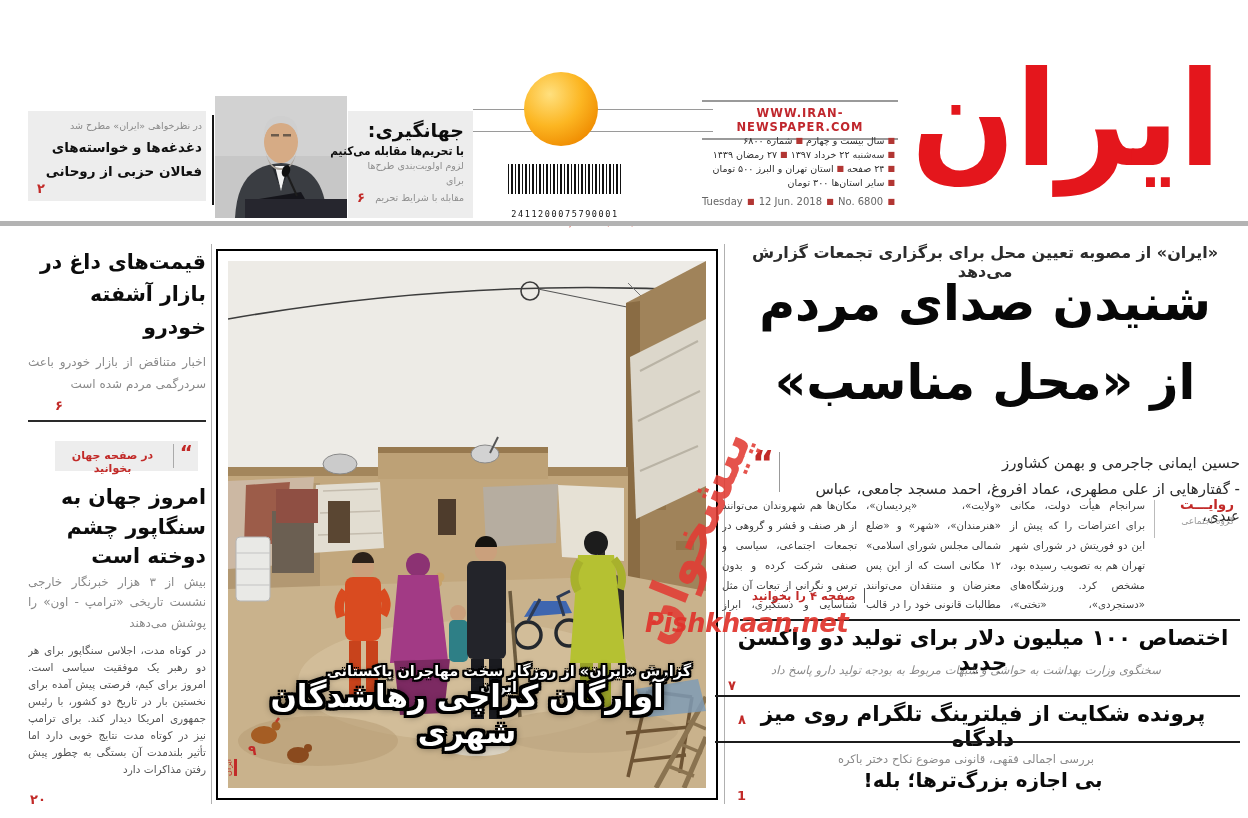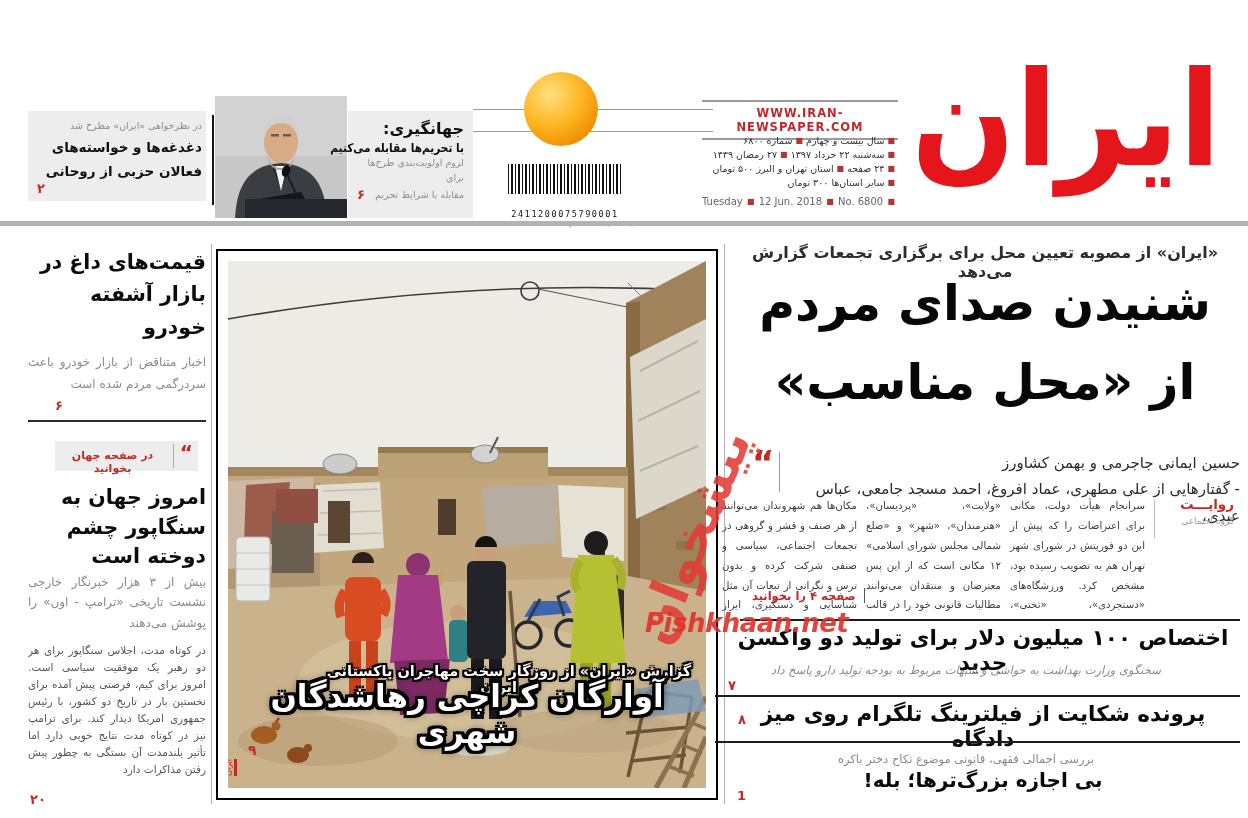--- a/index.html
+++ b/index.html
@@ -51,21 +51,21 @@
       <rect x="56" y="38" width="8" height="2.5" fill="#6b5b4c"></rect>
       <rect x="68" y="38" width="8" height="2.5" fill="#6b5b4c"></rect>
       <rect x="30" y="103" width="102" height="19" fill="#26262e"></rect>
       <path d="M44,103 L86,96 L90,103 Z" fill="#15151b"></path>
       <line x1="82" y1="100" x2="72" y2="78" stroke="#1d1d1d" stroke-width="2"></line>
       <ellipse cx="71" cy="75" rx="4" ry="6" fill="#101010" transform="rotate(20 71 75)"></ellipse>
     </svg>
   </div>
 
   <div class="abs graybox rtl" style="left:348px; top:111px; width:125px; height:107px; padding:8px 9px;">
-    <div style="font-size:16px; font-weight:bold; color:#0d0d0d; text-align:right;">جهانگیری:</div>
+    <div style="font-size:19px; font-weight:bold; color:#0d0d0d; text-align:right;">جهانگیری:</div>
     <div style="font-size:12px; font-weight:bold; color:#0d0d0d; text-align:right; white-space:nowrap; transform:scaleX(.88); transform-origin:right; margin-top:3px;">با تحریم‌ها مقابله می‌کنیم</div>
     <div style="font-size:9.5px; color:#8d8d8d; text-align:right; line-height:1.6;">لزوم اولویت‌بندی طرح‌ها برای</div>
     <div style="display:flex; justify-content:space-between; align-items:center; margin-top:2px;">
       <span style="font-size:9.5px; color:#8d8d8d;">مقابله با شرایط تحریم</span>
       <span class="pagenum">۶</span>
     </div>
   </div>
 
   <div class="abs" style="left:473px; top:109px; width:240px; height:1px; background:#9a9a9a;"></div>
   <div class="abs" style="left:473px; top:131px; width:240px; height:1px; background:#9a9a9a;"></div>

